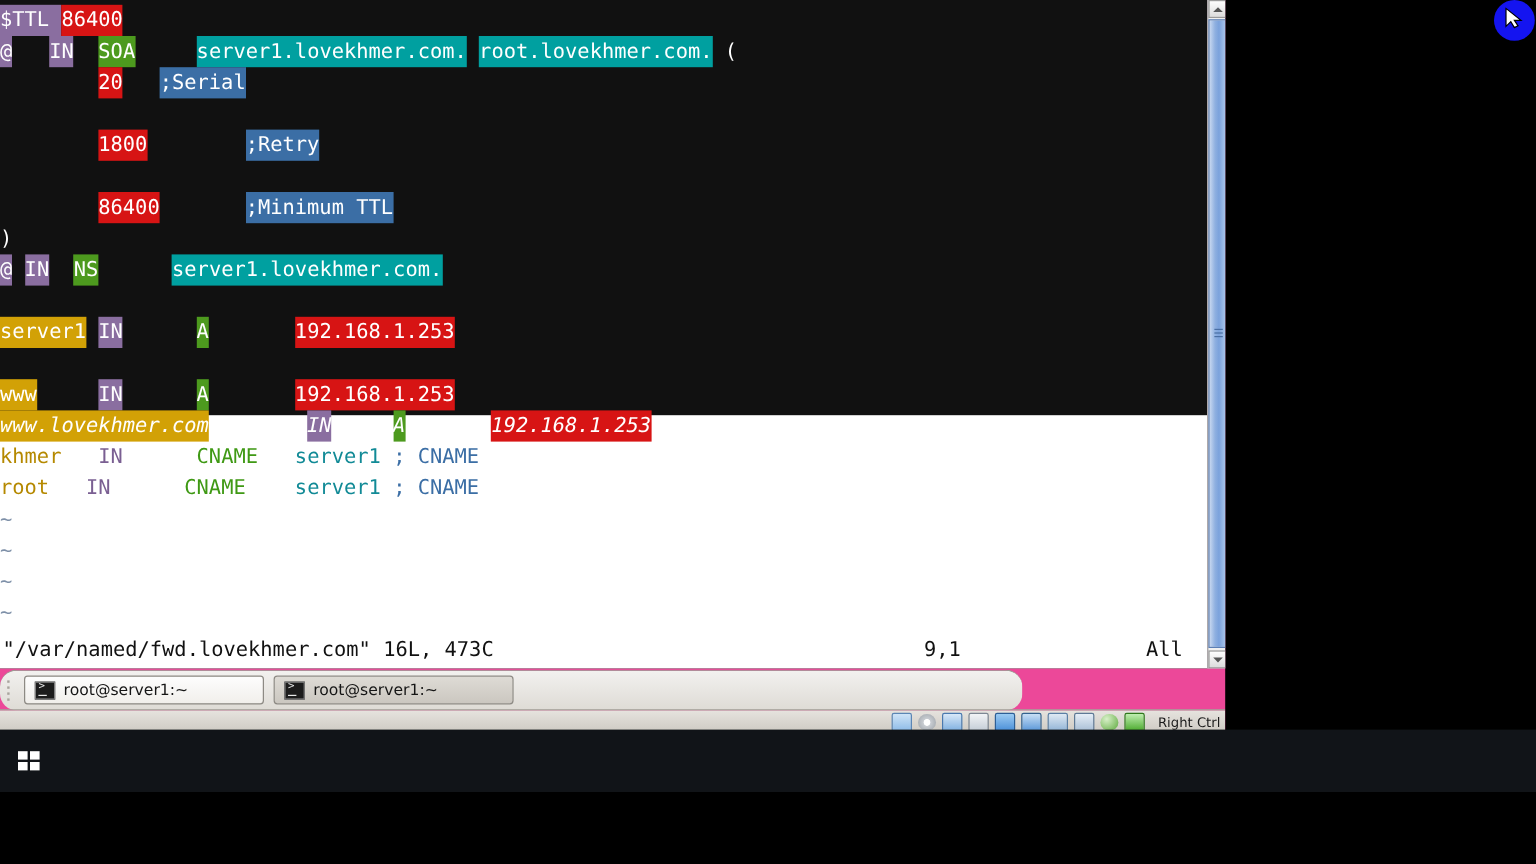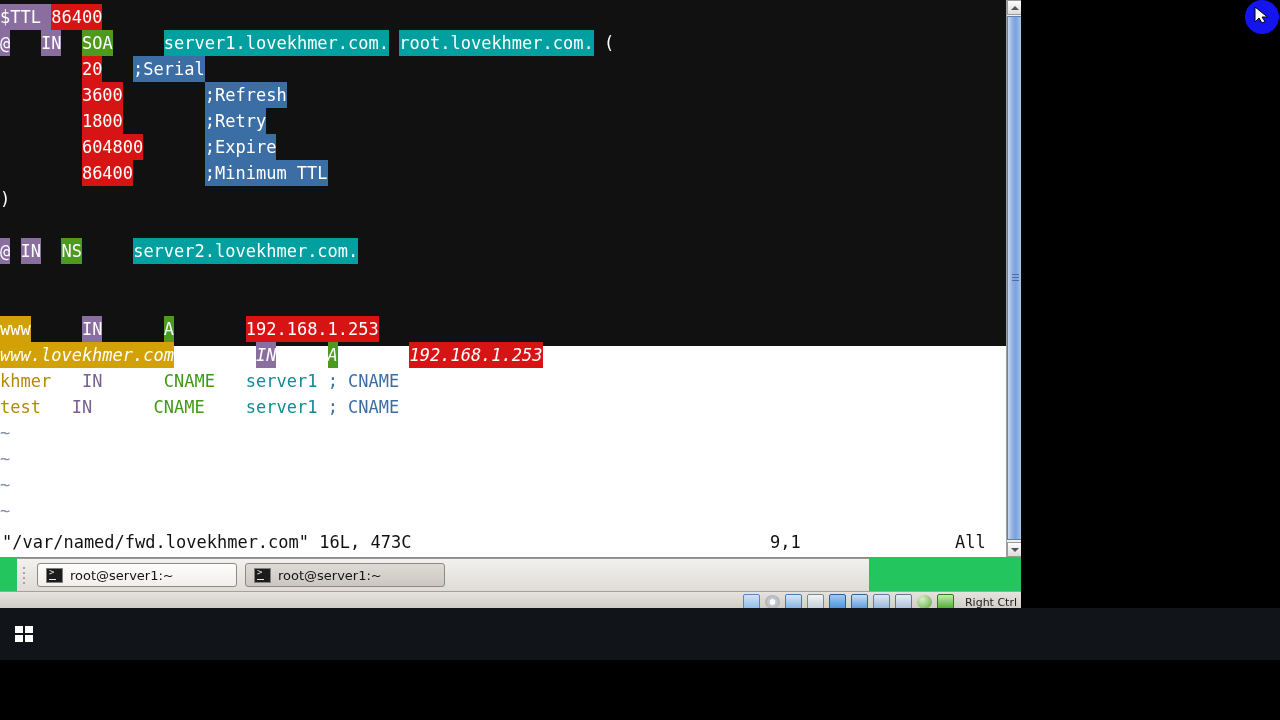--- a/index.html
+++ b/index.html
@@ -7,21 +7,21 @@
   body{
     width:1280px;height:720px;overflow:hidden;
     background:#000;
     font-family:"DejaVu Sans","Liberation Sans",sans-serif;
     font-size:13px;
     -webkit-font-smoothing:none;
   }
   .screen{position:relative;width:1280px;height:720px;background:#000;}
 
   
-  .vmwin{position:absolute;left:0;top:0;width:1021px;height:610px;background:#22c55e;overflow:hidden;}
+  .vmwin{position:absolute;left:0;top:0;width:1021px;height:610px;background:#ec4899;overflow:hidden;}
 
   
   .term{position:absolute;left:0;top:0;width:1006px;height:557px;background:#111111;overflow:hidden;}
   
   .term-white{position:absolute;left:0;top:346px;width:1006px;height:211px;background:#ffffff;}
 
   .textlayer{position:absolute;left:0;top:0;width:1006px;height:557px;
     font-family:"DejaVu Sans Mono","Liberation Mono",monospace;
     font-size:17px;line-height:26px;letter-spacing:0px;}
 
@@ -58,22 +58,22 @@
   .vs-arrow{position:absolute;left:3px;top:5px;width:0;height:0;border-left:4px solid transparent;border-right:4px solid transparent;}
   .vs-up .vs-arrow{border-bottom:4px solid #555;}
   .vs-dn .vs-arrow{border-top:4px solid #555;}
   .vs-thumb{position:absolute;left:0;top:16px;width:15px;height:524px;
     background:linear-gradient(to right,#c8d8f0,#8fb0e0 35%,#7ba2dc 60%,#a8c4ea);
     border:1px solid #5c7fb5;box-sizing:border-box;}
   .vs-grip{position:absolute;left:4px;top:50%;margin-top:-4px;width:7px;height:8px;}
   .vs-grip i{display:block;height:1px;background:#4a6fa5;margin-bottom:2px;}
 
   
-  .tabstrip{position:absolute;left:17px;top:558px;width:852px;height:33px;
-    background:linear-gradient(#f2f1ef,#dedbd5);border-top:1px solid #9d9a94;}
+  .tabstrip{position:absolute;left:0;top:558px;width:852px;height:33px;
+    background:linear-gradient(#f2f1ef,#dedbd5);border-top:1px solid #9d9a94;border-radius:14px;}
   .tgrip{position:absolute;left:6px;top:8px;width:6px;height:16px;}
   .tgrip i{display:block;width:2px;height:2px;background:#a8a49d;margin:0 0 3px 0;}
   .tab{position:absolute;top:4px;height:24px;border:1px solid #8d8a84;border-radius:3px;box-sizing:border-box;
     display:flex;align-items:center;padding:0 8px;font-size:13px;color:#151515;}
   .tab-a{left:20px;width:200px;background:linear-gradient(#fdfdfd,#f1efeb);}
   .tab-b{left:228px;width:200px;background:linear-gradient(#dedbd5,#cbc7c0);}
   .tabicon{width:15px;height:13px;background:#1c1c1c;border:1px solid #7f7f7f;margin-right:7px;position:relative;flex:none;}
   .tabicon::before{content:">";position:absolute;left:2px;top:-2px;color:#e8e8e8;font-size:9px;font-family:"DejaVu Sans Mono",monospace;}
   .tabicon::after{content:"";position:absolute;left:2px;bottom:2px;width:7px;height:1px;background:#e8e8e8;}
 
@@ -112,30 +112,29 @@
   <div class="bottomfill"></div>
 
   <div class="vmwin">
 
     <div class="term">
       <div class="term-white"></div>
       <div class="textlayer" id="textlayer">
           <div class="line" style="top: 4px;"><span class="hl-purple">$TTL </span><span class="hl-red">86400</span></div>
           <div class="line" style="top: 30px;"><span class="hl-purple">@</span><span class="plain-w">   </span><span class="hl-purple">IN</span><span class="plain-w">  </span><span class="hl-green">SOA</span><span class="plain-w">     </span><span class="hl-teal">server1.lovekhmer.com.</span><span class="plain-w"> </span><span class="hl-teal">root.lovekhmer.com.</span><span class="plain-w"> (</span></div>
           <div class="line" style="top: 56px;"><span class="plain-w">        </span><span class="hl-red">20</span><span class="plain-w">   </span><span class="hl-blue">;Serial</span></div>
-          <div class="line" style="top: 82px;"><span class="plain-w">        </span><span class="hl-red">3600</span><span class="plain-w">        </span><span class="hl-blue">;Refresh</span></div>
           <div class="line" style="top: 108px;"><span class="plain-w">        </span><span class="hl-red">1800</span><span class="plain-w">        </span><span class="hl-blue">;Retry</span></div>
-          <div class="line" style="top: 134px;"><span class="plain-w">        </span><span class="hl-red">604800</span><span class="plain-w">      </span><span class="hl-blue">;Expire</span></div>
           <div class="line" style="top: 160px; text-decoration: underline;"><span class="plain-w">        </span><span class="hl-red">86400</span><span class="plain-w">       </span><span class="hl-blue">;Minimum TTL</span></div>
           <div class="line" style="top: 186px;"><span class="plain-w">)</span></div>
-          <div class="line" style="top: 238px;"><span class="hl-purple">@</span><span class="plain-w"> </span><span class="hl-purple">IN</span><span class="plain-w">  </span><span class="hl-green">NS</span><span class="plain-w">     </span><span class="hl-teal">server2.lovekhmer.com.</span></div>
+          <div class="line" style="top: 212px;"><span class="hl-purple">@</span><span class="plain-w"> </span><span class="hl-purple">IN</span><span class="plain-w">  </span><span class="hl-green">NS</span><span class="plain-w">      </span><span class="hl-teal">server1.lovekhmer.com.</span></div>
+          <div class="line" style="top: 264px;"><span class="hl-gold">server1</span><span class="plain-w"> </span><span class="hl-purple">IN</span><span class="plain-w">      </span><span class="hl-green">A</span><span class="plain-w">       </span><span class="hl-red">192.168.1.253</span></div>
           <div class="line" style="top: 316px;"><span class="hl-gold">www</span><span class="plain-w">     </span><span class="hl-purple">IN</span><span class="plain-w">      </span><span class="hl-green">A</span><span class="plain-w">       </span><span class="hl-red">192.168.1.253</span></div>
           <div class="line" style="top: 342px; font-style: italic;"><span class="hl-gold">www.lovekhmer.com</span><span class="plain-w">        </span><span class="hl-purple">IN</span><span class="plain-w">     </span><span class="hl-green">A</span><span class="plain-w">       </span><span class="hl-red">192.168.1.253</span></div>
           <div class="line" style="top: 368px;"><span class="c-gold">khmer</span><span class="plain-k">   </span><span class="c-purple">IN</span><span class="plain-k">      </span><span class="c-green">CNAME</span><span class="plain-k">   </span><span class="c-teal">server1</span><span class="plain-k"> </span><span class="c-blue">; CNAME</span></div>
-          <div class="line" style="top: 394px;"><span class="c-gold">test</span><span class="plain-k">   </span><span class="c-purple">IN</span><span class="plain-k">      </span><span class="c-green">CNAME</span><span class="plain-k">    </span><span class="c-teal">server1</span><span class="plain-k"> </span><span class="c-blue">; CNAME</span></div>
+          <div class="line" style="top: 394px;"><span class="c-gold">root</span><span class="plain-k">   </span><span class="c-purple">IN</span><span class="plain-k">      </span><span class="c-green">CNAME</span><span class="plain-k">    </span><span class="c-teal">server1</span><span class="plain-k"> </span><span class="c-blue">; CNAME</span></div>
           <div class="line" style="top: 420px;"><span class="c-tilde">~</span></div>
           <div class="line" style="top: 446px;"><span class="c-tilde">~</span></div>
           <div class="line" style="top: 472px;"><span class="c-tilde">~</span></div>
           <div class="line" style="top: 498px;"><span class="c-tilde">~</span></div>
         </div>
 
       <div class="statusline">
         <span class="st-file">"/var/named/fwd.lovekhmer.com" 16L, 473C</span>
         <span class="st-pos">9,1</span>
         <span class="st-all">All</span>

